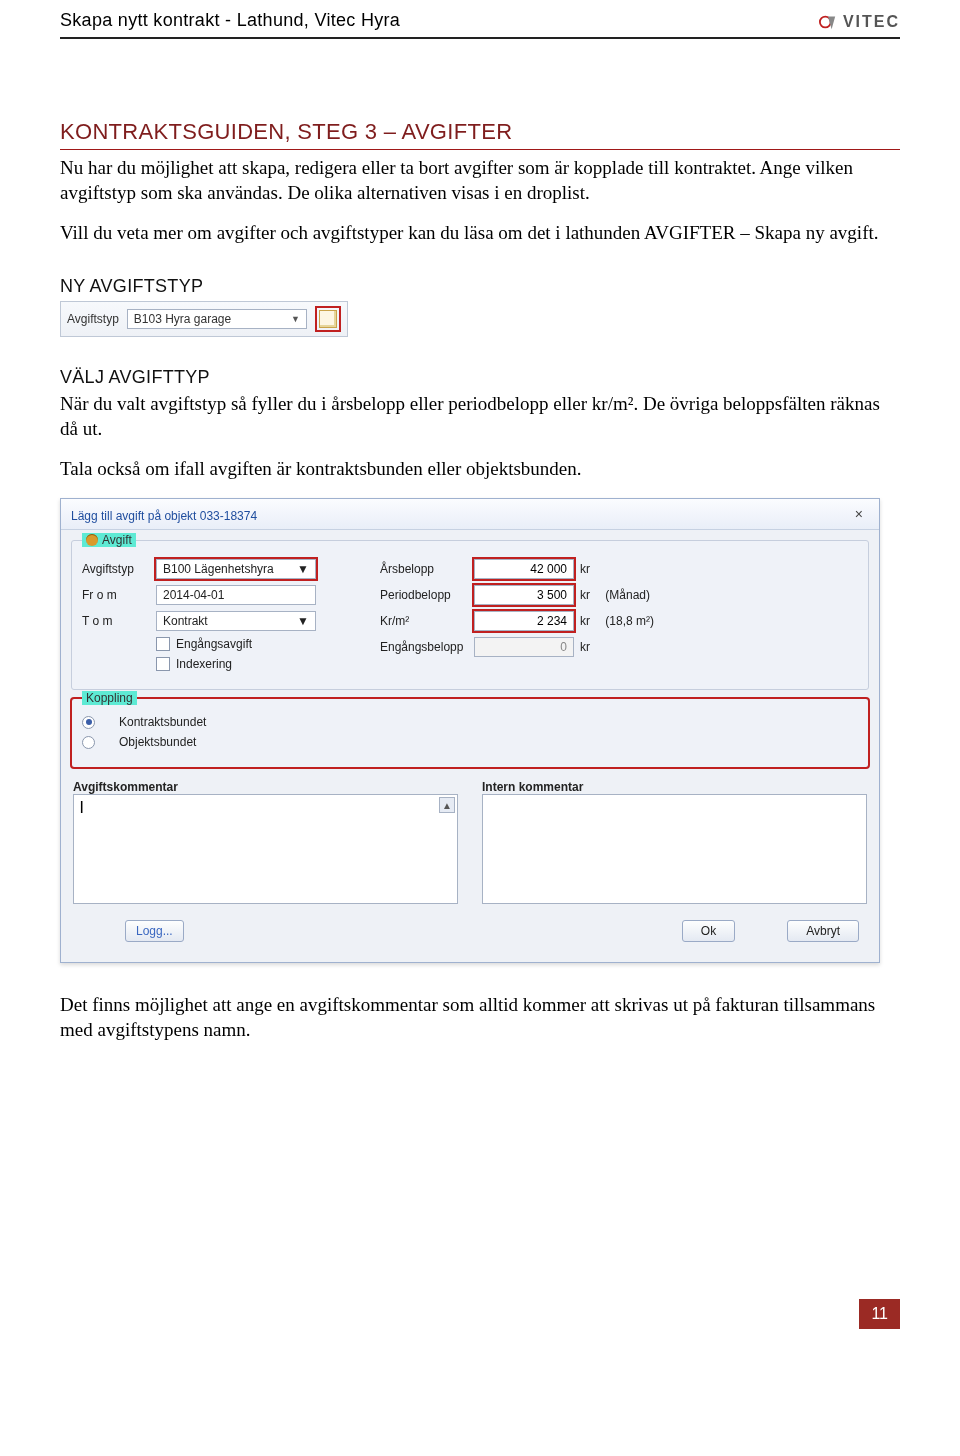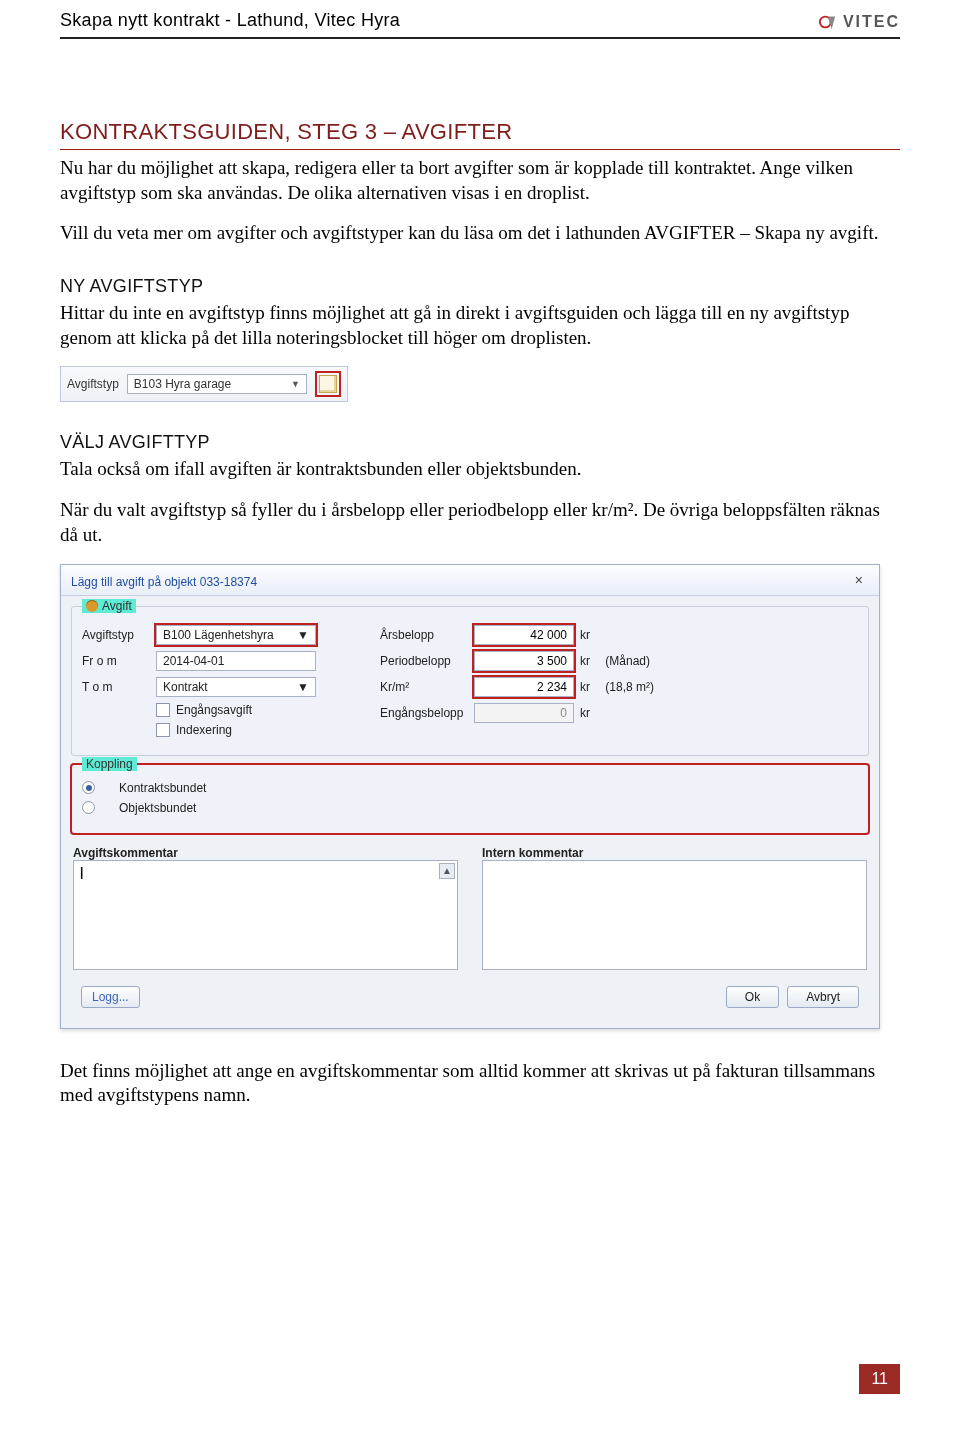--- a/index.html
+++ b/index.html
@@ -252,20 +252,21 @@
   }
   .dlg-btn {
     background: linear-gradient(#fdfefe, #e4e9f2);
     border: 1px solid #9aaac6;
     border-radius: 3px;
     padding: 3px 18px;
     font-family: inherit;
     font-size: 12px;
     cursor: pointer;
     color: #222;
+    margin-left: 44px;
   }
   .dlg-btn.small { padding: 3px 10px; color: #3a67c0; }
 
   .footer-pn {
     display: flex;
     justify-content: flex-end;
     margin-top: 200px;
     padding: 0 60px 30px 0;
   }
   .footer-pn .box {
@@ -291,36 +292,35 @@
       </span>
       <span class="logo-text">VITEC</span>
     </span>
   </div>
 
   <h1 class="section">KONTRAKTSGUIDEN, STEG 3 – AVGIFTER</h1>
   <p class="body">Nu har du möjlighet att skapa, redigera eller ta bort avgifter som är kopplade till kontraktet. Ange vilken avgiftstyp som ska användas. De olika alternativen visas i en droplist.</p>
   <p class="body">Vill du veta mer om avgifter och avgiftstyper kan du läsa om det i lathunden AVGIFTER – Skapa ny avgift.</p>
 
   <h2 class="sub">NY AVGIFTSTYP</h2>
-  <p class="body">Hittar du inte en avgiftstyp finns möjlighet att gå in direkt i avgiftsguiden och lägga till en ny avgiftstyp genom att klicka på det lilla noteringsblocket till höger om droplisten.</p>
 
   <div class="mini-shot">
     <span>Avgiftstyp</span>
     <span class="field">
       <span>B103  Hyra garage</span>
       <span class="dd-arrow">▼</span>
     </span>
     <span class="note-btn">
       <span class="note-btn-inner"></span>
     </span>
   </div>
 
   <h2 class="sub">VÄLJ AVGIFTTYP</h2>
+  <p class="body">När du valt avgiftstyp så fyller du i årsbelopp eller periodbelopp eller kr/m². De övriga beloppsfälten räknas då ut.</p>
   <p class="body">Tala också om ifall avgiften är kontraktsbunden eller objektsbunden.</p>
-  <p class="body">När du valt avgiftstyp så fyller du i årsbelopp eller periodbelopp eller kr/m². De övriga beloppsfälten räknas då ut.</p>
 
   
   <div class="dialog-shot">
     <div class="dlg-title">
       <span>Lägg till avgift på objekt 033-18374</span>
       <button class="close">×</button>
     </div>
     <div class="dlg-body">
 
       <div class="grp">

